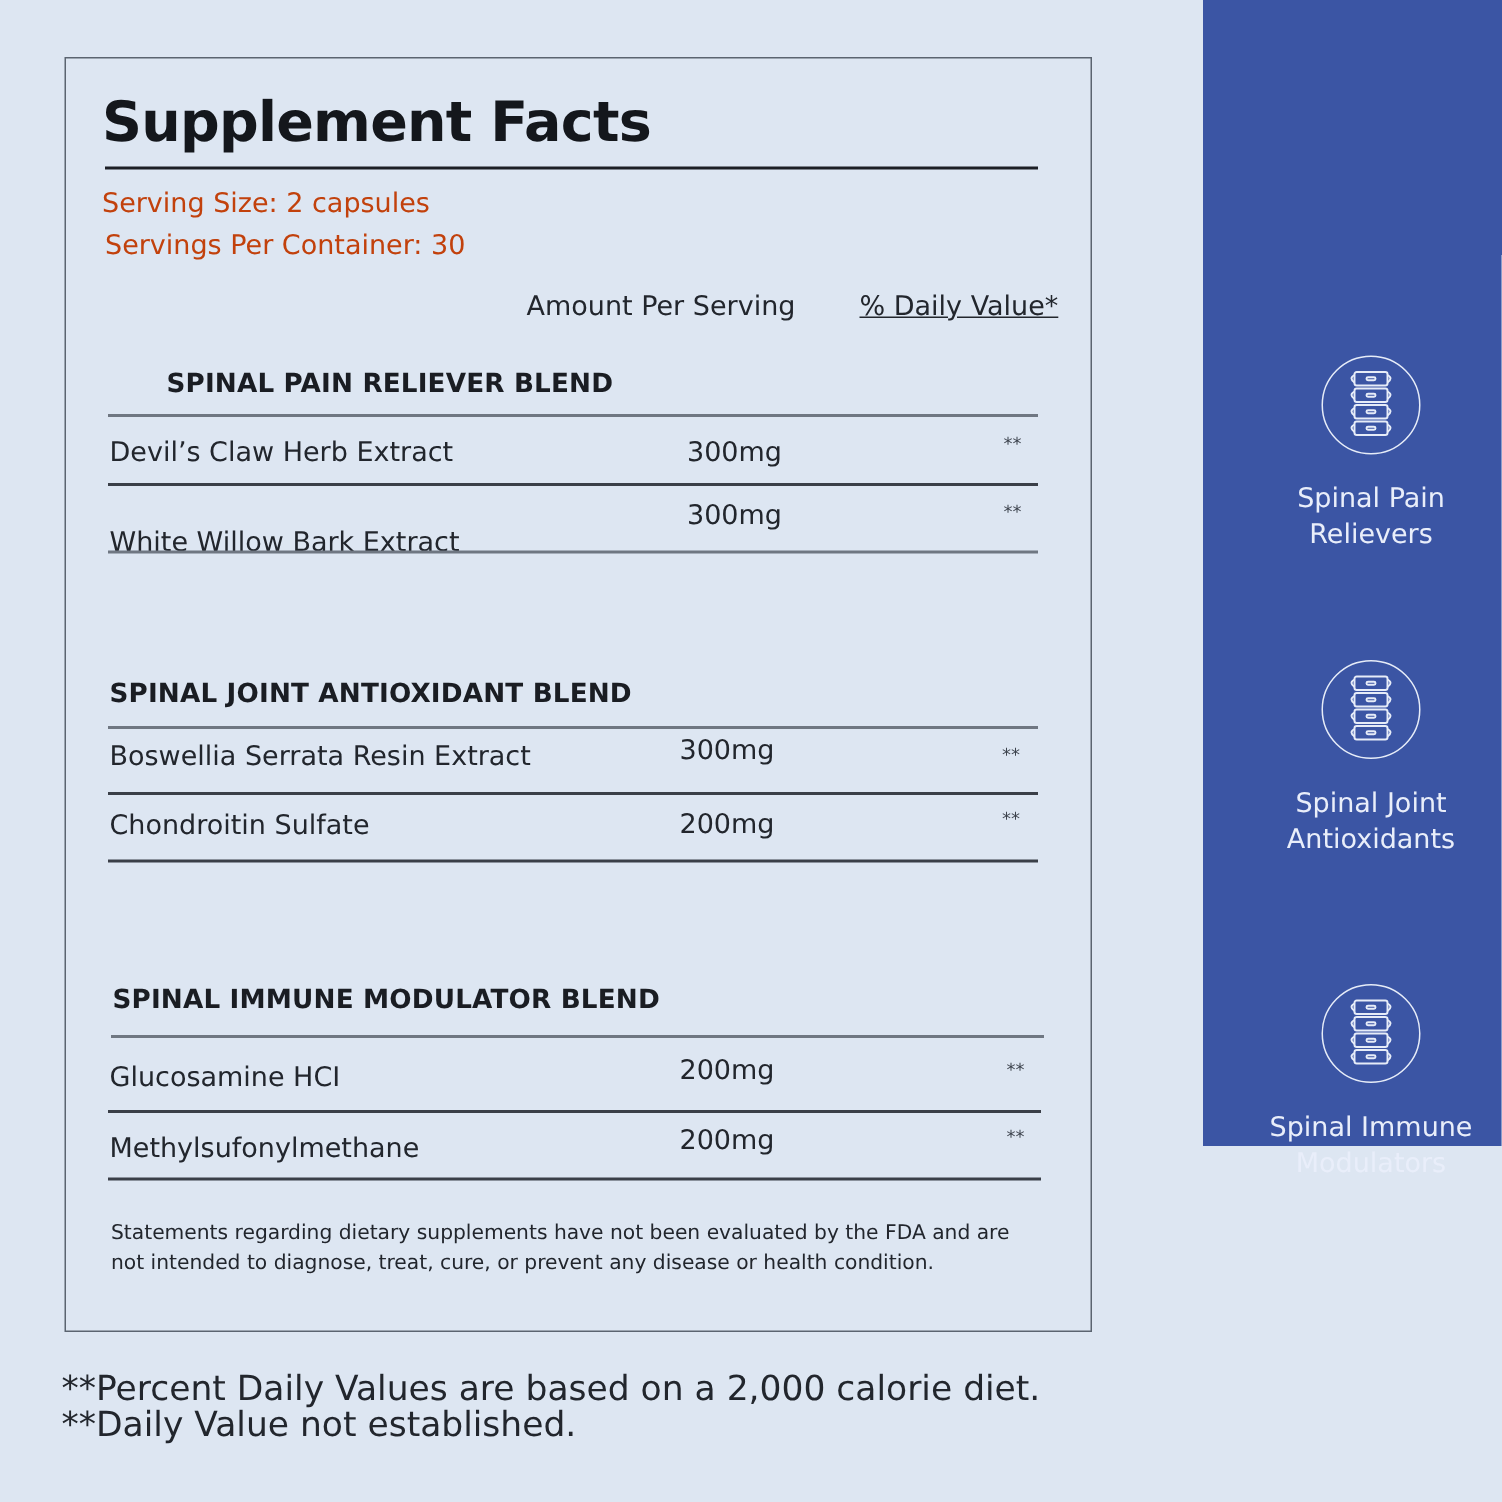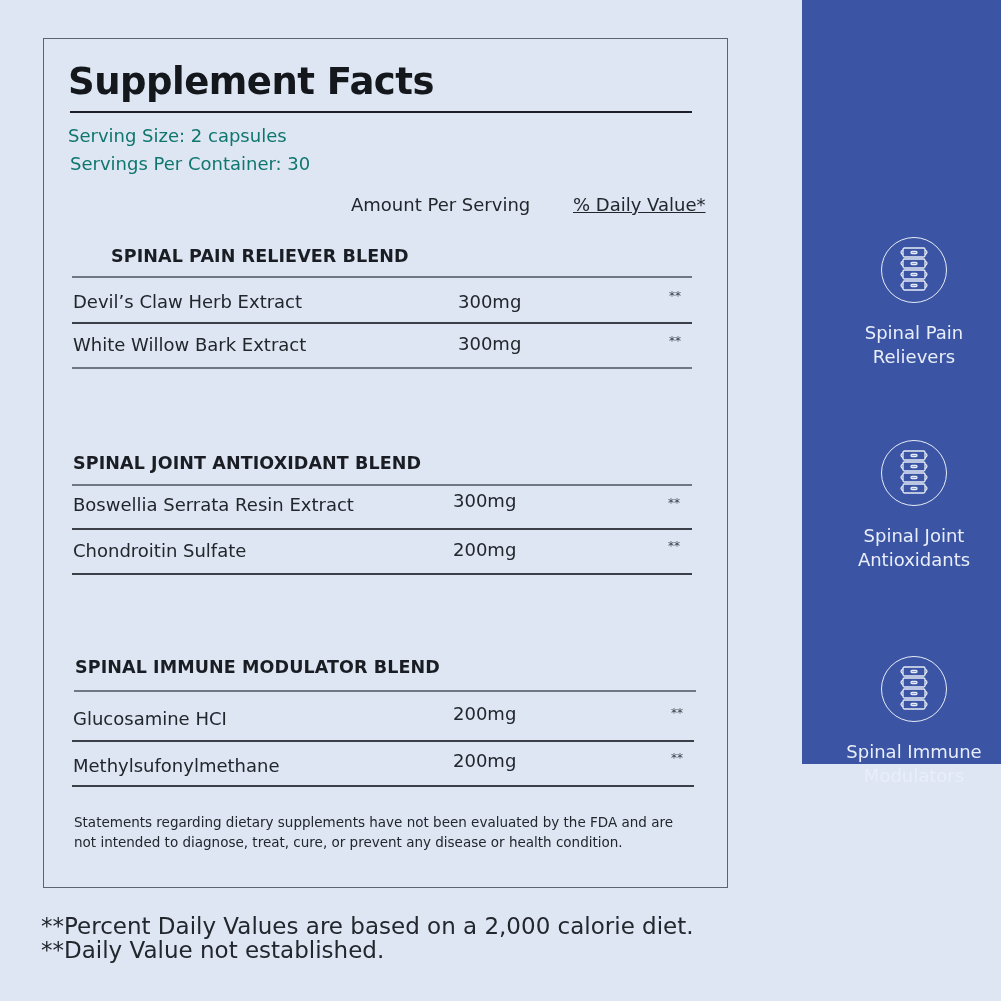--- a/index.html
+++ b/index.html
@@ -14,21 +14,21 @@
       border: 1.5px solid #5b6470; box-sizing: border-box;
     }
     .title {
       position: absolute; left: 68px; top: 60px; font-size: 37px; font-weight: bold;
       letter-spacing: -0.5px; color: #14171c; white-space: nowrap;
     }
     .title-rule {
       position: absolute; left: 70px; top: 111px; width: 622px; height: 1.5px; background: #1c1f26;
     }
     .serving {
-      position: absolute; font-size: 18px; color: #0f766e; white-space: nowrap;
+      position: absolute; font-size: 18px; color: #c2410c; white-space: nowrap;
     }
     .col-head {
       position: absolute; top: 194px; font-size: 18px; color: #22262d; white-space: nowrap;
     }
     .blend-title {
       position: absolute; font-size: 17.5px; font-weight: bold; color: #1a1d23; white-space: nowrap;
       letter-spacing: 0.1px;
     }
     .rule { position: absolute; height: 1.5px; background: #3a3f48; }
     .rule.light { background: #6f7782; }
@@ -71,21 +71,21 @@
 
 <div class="col-head" style="left:351px;">Amount Per Serving</div>
 <div class="col-head" style="left:573px;text-decoration:underline;">% Daily Value*</div>
 
 <div class="blend-title" style="left:71px; top:246px;margin-left:40px;">SPINAL PAIN RELIEVER BLEND</div>
 <div class="rule light" style="left:72px; top:276px; width:620px;"></div>
 <div class="ing-name" style="left:73px; top:291px;">Devil’s Claw Herb Extract</div>
 <div class="ing-amt" style="left:458px; top:291px;">300mg</div>
 <div class="ing-dv" style="left:669px; top:289px;">**</div>
 <div class="rule" style="left:72px; top:322px; width:620px;"></div>
-<div class="ing-name" style="left:73px; top:334px;">White Willow Bark Extract</div>
+<div class="ing-name" style="left:73px; top:351px;">White Willow Bark Extract</div>
 <div class="ing-amt" style="left:458px; top:333px;">300mg</div>
 <div class="ing-dv" style="left:669px; top:334px;">**</div>
 <div class="rule light" style="left:72px; top:367px; width:620px;"></div>
 
 <div class="blend-title" style="left:73px; top:453px;">SPINAL JOINT ANTIOXIDANT BLEND</div>
 <div class="rule light" style="left:72px; top:484px; width:620px;"></div>
 <div class="ing-name" style="left:73px; top:494px;">Boswellia Serrata Resin Extract</div>
 <div class="ing-amt" style="left:453px; top:490px;">300mg</div>
 <div class="ing-dv" style="left:668px; top:496px;">**</div>
 <div class="rule" style="left:72px; top:528px; width:620px;"></div>

